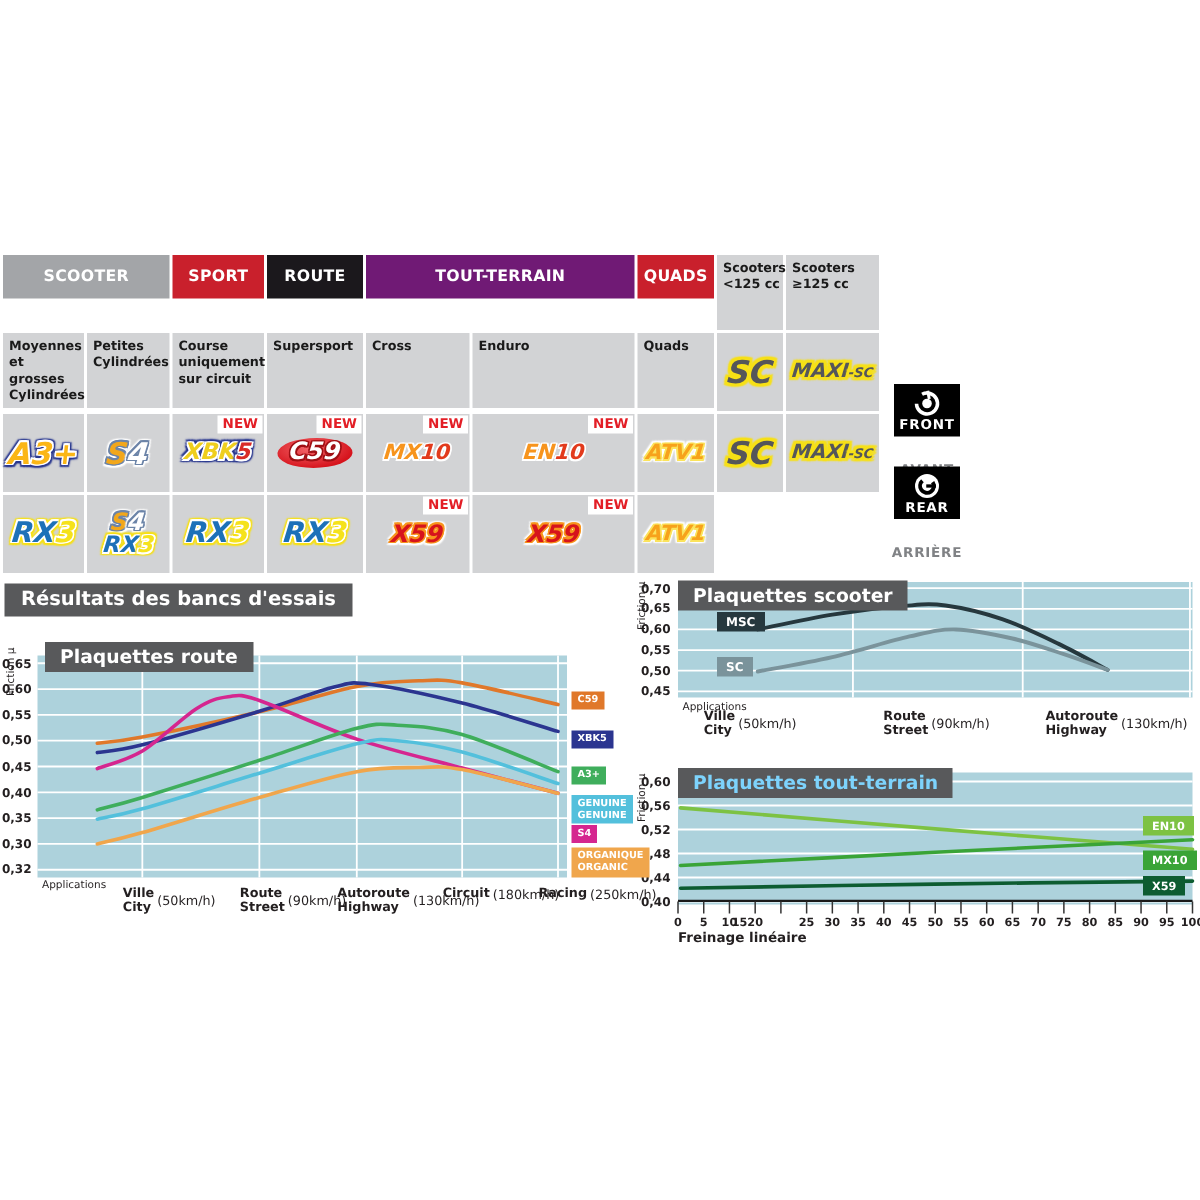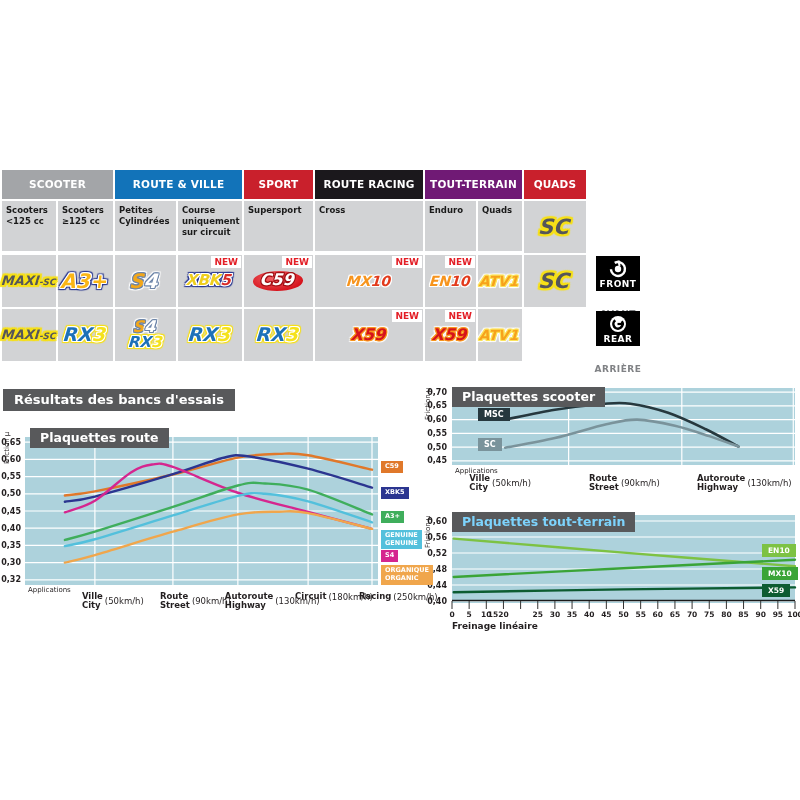--- a/index.html
+++ b/index.html
@@ -39,27 +39,27 @@
   .boxlab{position:absolute;color:#fff;font-weight:bold;font-size:8px;text-align:center;padding:2px 6px;z-index:4;}
   svg{overflow:visible;}
 </style>
 </head>
 <body>
 
 <div class="page">
 
   <div id="ptable" class="ptable">
       <div class="cat" style="grid-column: span 2; background: rgb(163, 165, 168);">SCOOTER</div>
-      <div class="cat" style="grid-column: span 2; background: rgb(18, 115, 185);">ROUTE &amp; VILLE</div>
       <div class="cat" style="grid-column: span 1; background: rgb(201, 32, 44);">SPORT</div>
       <div class="cat" style="grid-column: span 1; background: rgb(27, 24, 28);">ROUTE RACING</div>
       <div class="cat" style="grid-column: span 2; background: #701a75;">TOUT-TERRAIN</div>
       <div class="cat" style="grid-column: span 1; background: rgb(201, 32, 44);">QUADS</div>
       <div class="sub">Scooters &lt;125 cc</div>
       <div class="sub">Scooters ≥125 cc</div>
+      <div class="sub">Moyennes et grosses Cylindrées</div>
       <div class="sub">Petites Cylindrées</div>
       <div class="sub">Course uniquement sur circuit</div>
       <div class="sub">Supersport</div>
       <div class="sub">Cross</div>
       <div class="sub">Enduro</div>
       <div class="sub">Quads</div>
       <div class="bcell">
         <span class="b" style="font-size: 21px; text-shadow: rgb(247, 224, 23) 1px 0px 0px, rgb(247, 224, 23) -1px 0px 0px, rgb(247, 224, 23) 0px 1px 0px, rgb(247, 224, 23) 0px -1px 0px, rgb(247, 224, 23) 1px 1px 0px, rgb(247, 224, 23) -1px -1px 0px, rgb(247, 224, 23) 1px -1px 0px, rgb(247, 224, 23) -1px 1px 0px, rgb(247, 224, 23) 2px 0px 1px, rgb(247, 224, 23) -2px 0px 1px, rgb(247, 224, 23) 0px 2px 1px, rgb(247, 224, 23) 0px -2px 1px, rgb(247, 224, 23) 2px 2px 1px, rgb(247, 224, 23) -2px -2px 1px, rgb(247, 224, 23) 2px -2px 1px, rgb(247, 224, 23) -2px 2px 1px;"><span style="color: rgb(85, 86, 90);">SC</span></span>
       </div>
       <div class="bcell">

